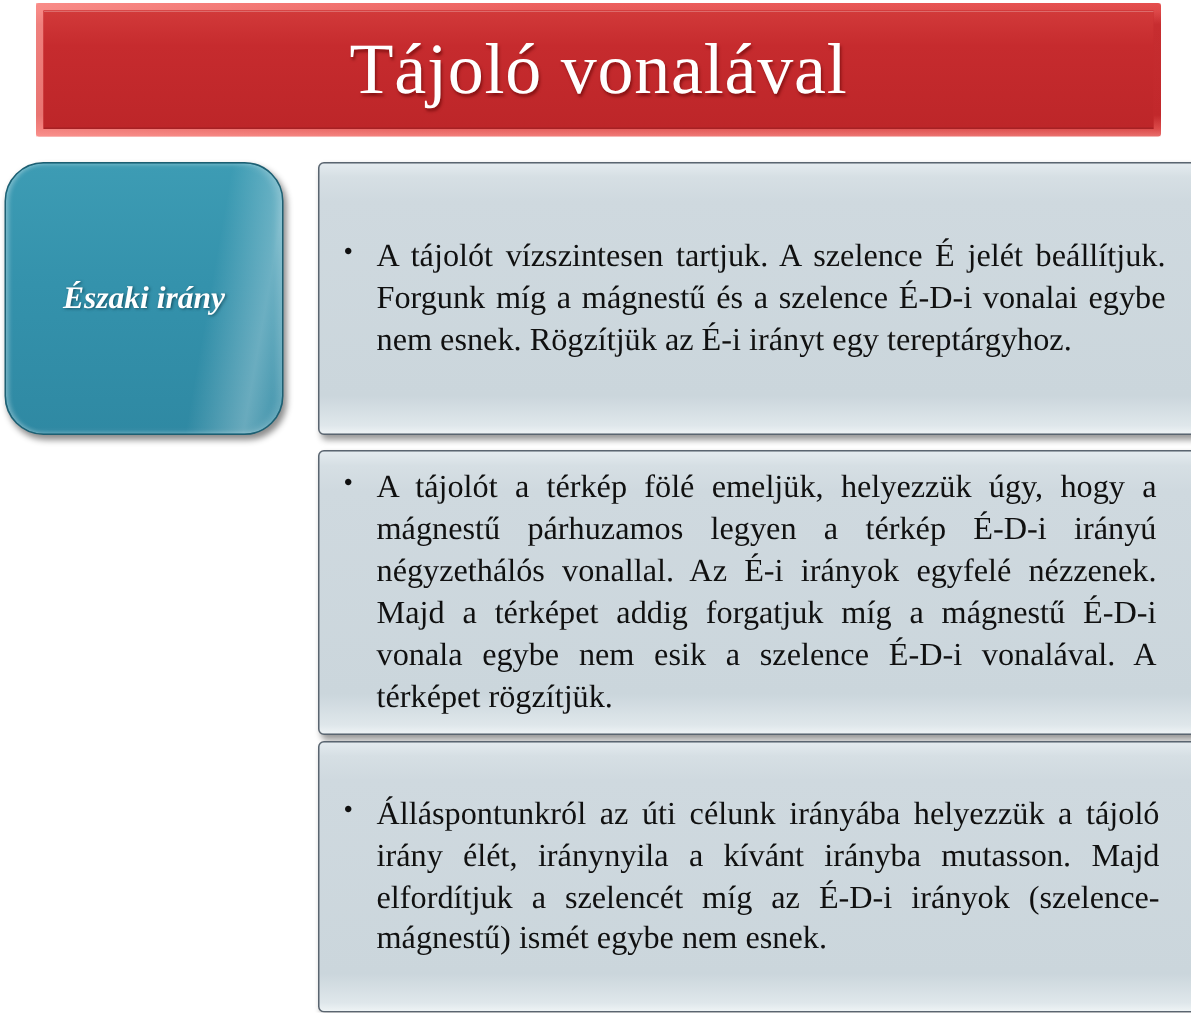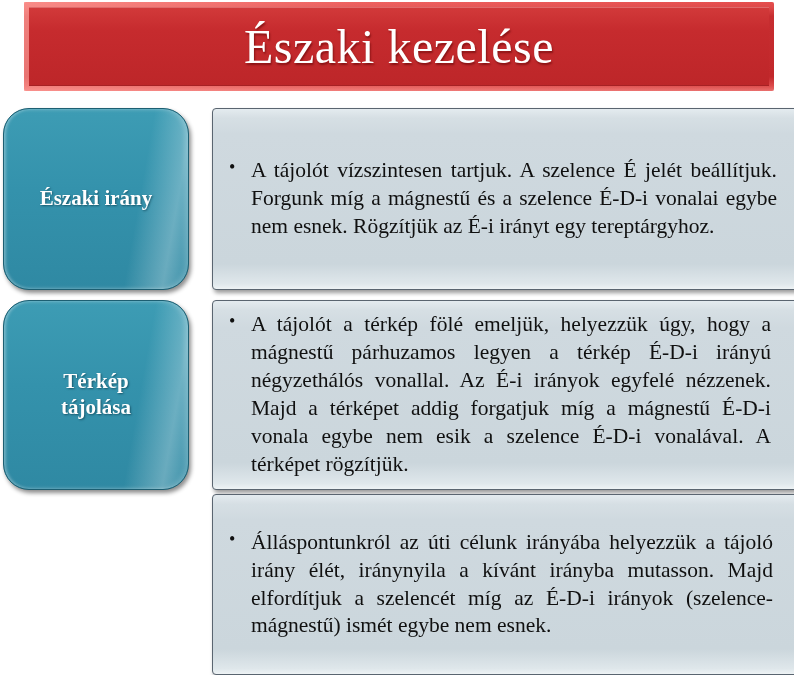--- a/index.html
+++ b/index.html
@@ -83,20 +83,21 @@
       linear-gradient(100deg, rgba(255,255,255,0.00) 0%, rgba(255,255,255,0.00) 70%, rgba(255,255,255,0.28) 88%, rgba(255,255,255,0.05) 100%),
       linear-gradient(180deg, #3d9cb4 0%, #3492ac 45%, #2f89a3 100%);
     border: 1px solid #1d5f72;
     box-sizing: border-box;
     box-shadow: 2px 3px 4px rgba(0,0,0,0.45),
                 inset 2px 0 3px rgba(255,255,255,0.30),
                 inset -3px 0 5px rgba(255,255,255,0.20);
     display: flex;
     align-items: center;
     justify-content: center;
+    font-style: italic;
   }
   .label-text {
     color: #ffffff;
     font-size: 21px;
     font-weight: bold;
     line-height: 1.22;
     text-align: center;
     text-shadow: 1px 1px 2px rgba(0,40,55,0.55);
     padding: 0 6px;
     white-space: pre-line;
@@ -147,40 +148,36 @@
   .row-2 .panel-list { padding-right: 32px; }
   .row-3 .panel-list { padding-right: 30px; }
 </style>
 </head>
 <body>
 
 <div class="slide">
 
   <div class="title-banner">
     <div class="title-inner">
-      <div class="title-text">Északi kezelése</div>
+      <div class="title-text">Tájoló vonalával</div>
     </div>
   </div>
 
   <div class="row row-1">
     <div class="label-box">
       <div class="label-text">Északi irány</div>
     </div>
     <div class="content-panel">
       <ul class="panel-list">
         <li>A tájolót  vízszintesen tartjuk. A szelence É jelét beállítjuk. Forgunk míg a mágnestű és a szelence É-D-i vonalai egybe nem esnek. Rögzítjük az É-i irányt egy tereptárgyhoz.</li>
       </ul>
     </div>
   </div>
 
   <div class="row row-2">
-    <div class="label-box">
-      <div class="label-text">Térkép
-tájolása</div>
-    </div>
     <div class="content-panel">
       <ul class="panel-list">
         <li>A tájolót a térkép fölé emeljük, helyezzük úgy, hogy a mágnestű párhuzamos legyen a térkép É-D-i irányú négyzethálós vonallal.  Az É-i irányok egyfelé nézzenek. Majd a térképet addig forgatjuk míg a mágnestű É-D-i vonala egybe nem esik a szelence É-D-i vonalával. A térképet rögzítjük.</li>
       </ul>
     </div>
   </div>
 
   <div class="row row-3">
     <div class="content-panel">
       <ul class="panel-list">

